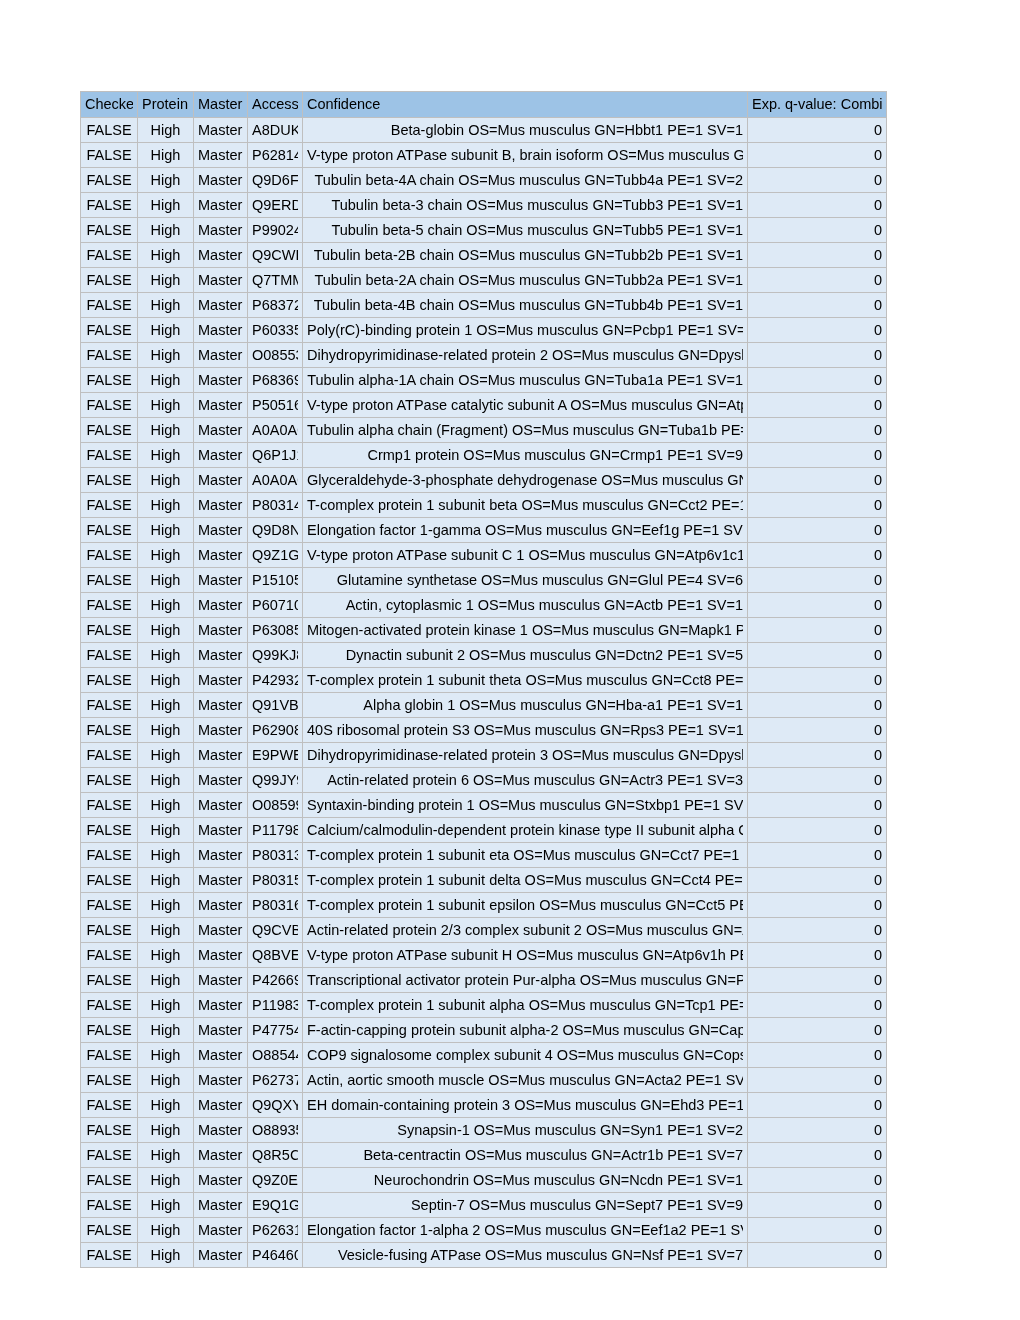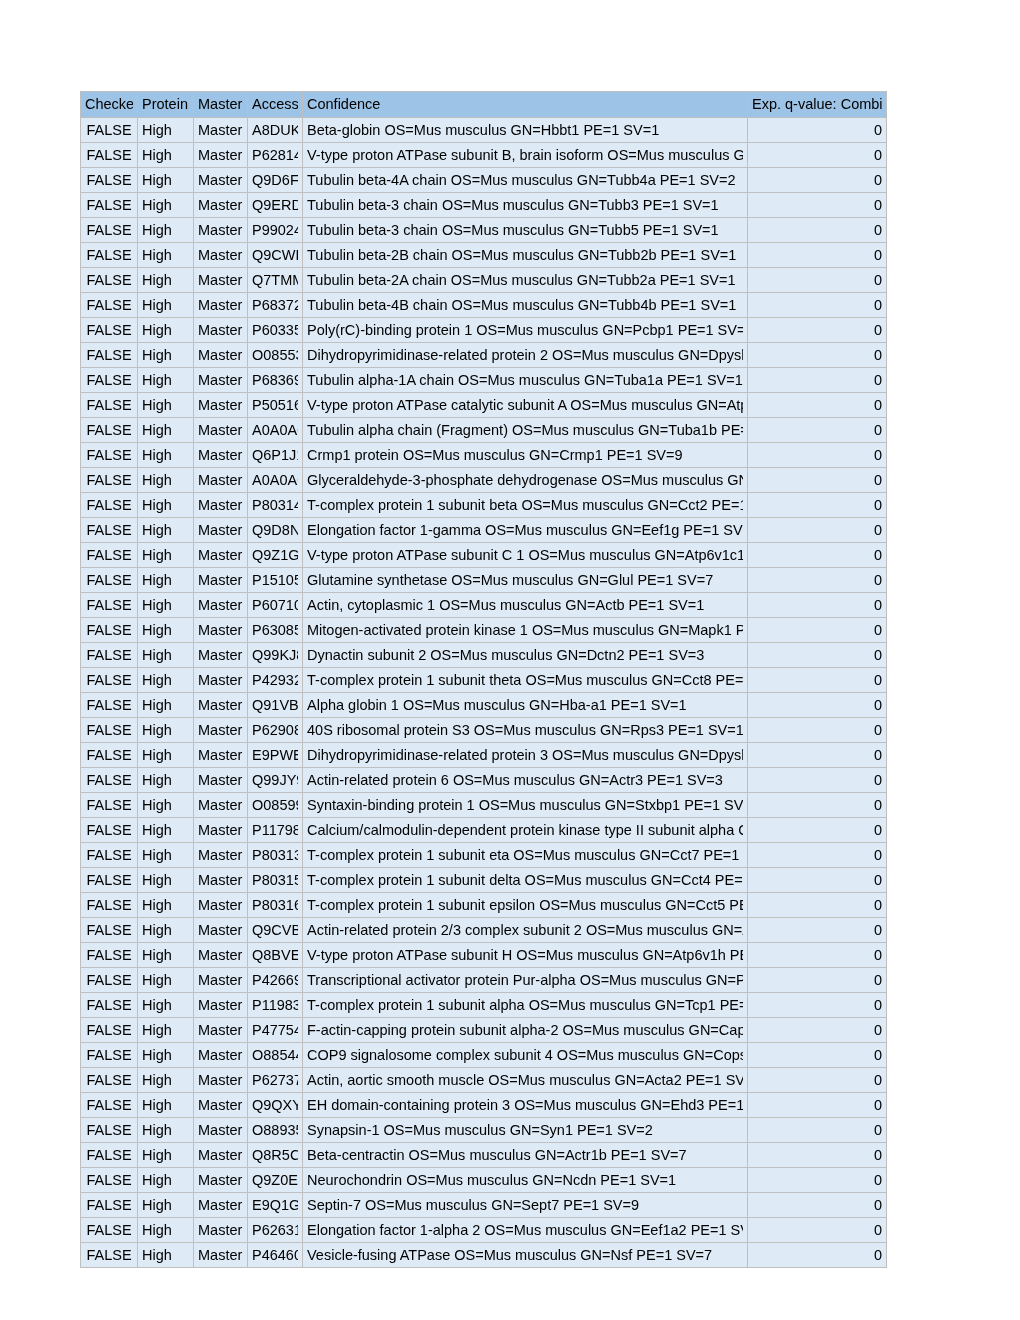--- a/index.html
+++ b/index.html
@@ -51,24 +51,24 @@
 
   
   col.c-checked    { width: 57px; }
   col.c-fdr        { width: 56px; }
   col.c-master     { width: 54px; }
   col.c-accession  { width: 55px; }
   col.c-desc       { width: 445px; }
   col.c-qval       { width: 139px; }
 
   .cell-checked  { text-align: center; }
-  .cell-fdr      { text-align: left; }
+  .cell-fdr      { text-align: center; }
   .cell-master   { text-align: left; }
   .cell-accession{ text-align: left; }
-  .cell-desc     { text-align: left; }
+  .cell-desc     { text-align: right; }
   .cell-qval     { text-align: right; padding-right: 6px; }
 
   th.h-qval { text-align: left; }
 
   
   .clip { display: block; overflow: hidden; white-space: nowrap; }
 </style>
 </head>
 <body>
 
@@ -192,21 +192,21 @@
           <td class="cell-fdr">
             <span class="clip">High</span>
           </td>
           <td class="cell-master">
             <span class="clip">Master Protein</span>
           </td>
           <td class="cell-accession">
             <span class="clip">P99024</span>
           </td>
           <td class="cell-desc">
-            <span class="clip">Tubulin beta-3 chain OS=Mus musculus GN=Tubb5 PE=1 SV=1</span>
+            <span class="clip">Tubulin beta-5 chain OS=Mus musculus GN=Tubb5 PE=1 SV=1</span>
           </td>
           <td class="cell-qval">
             <span class="clip">0</span>
           </td>
         </tr>
         <tr>
           <td class="cell-checked">
             <span class="clip">FALSE</span>
           </td>
           <td class="cell-fdr">
@@ -472,21 +472,21 @@
           <td class="cell-fdr">
             <span class="clip">High</span>
           </td>
           <td class="cell-master">
             <span class="clip">Master Protein</span>
           </td>
           <td class="cell-accession">
             <span class="clip">P15105</span>
           </td>
           <td class="cell-desc">
-            <span class="clip">Glutamine synthetase OS=Mus musculus GN=Glul PE=1 SV=7</span>
+            <span class="clip">Glutamine synthetase OS=Mus musculus GN=Glul PE=4 SV=6</span>
           </td>
           <td class="cell-qval">
             <span class="clip">0</span>
           </td>
         </tr>
         <tr>
           <td class="cell-checked">
             <span class="clip">FALSE</span>
           </td>
           <td class="cell-fdr">
@@ -532,21 +532,21 @@
           <td class="cell-fdr">
             <span class="clip">High</span>
           </td>
           <td class="cell-master">
             <span class="clip">Master Protein</span>
           </td>
           <td class="cell-accession">
             <span class="clip">Q99KJ8</span>
           </td>
           <td class="cell-desc">
-            <span class="clip">Dynactin subunit 2 OS=Mus musculus GN=Dctn2 PE=1 SV=3</span>
+            <span class="clip">Dynactin subunit 2 OS=Mus musculus GN=Dctn2 PE=1 SV=5</span>
           </td>
           <td class="cell-qval">
             <span class="clip">0</span>
           </td>
         </tr>
         <tr>
           <td class="cell-checked">
             <span class="clip">FALSE</span>
           </td>
           <td class="cell-fdr">

